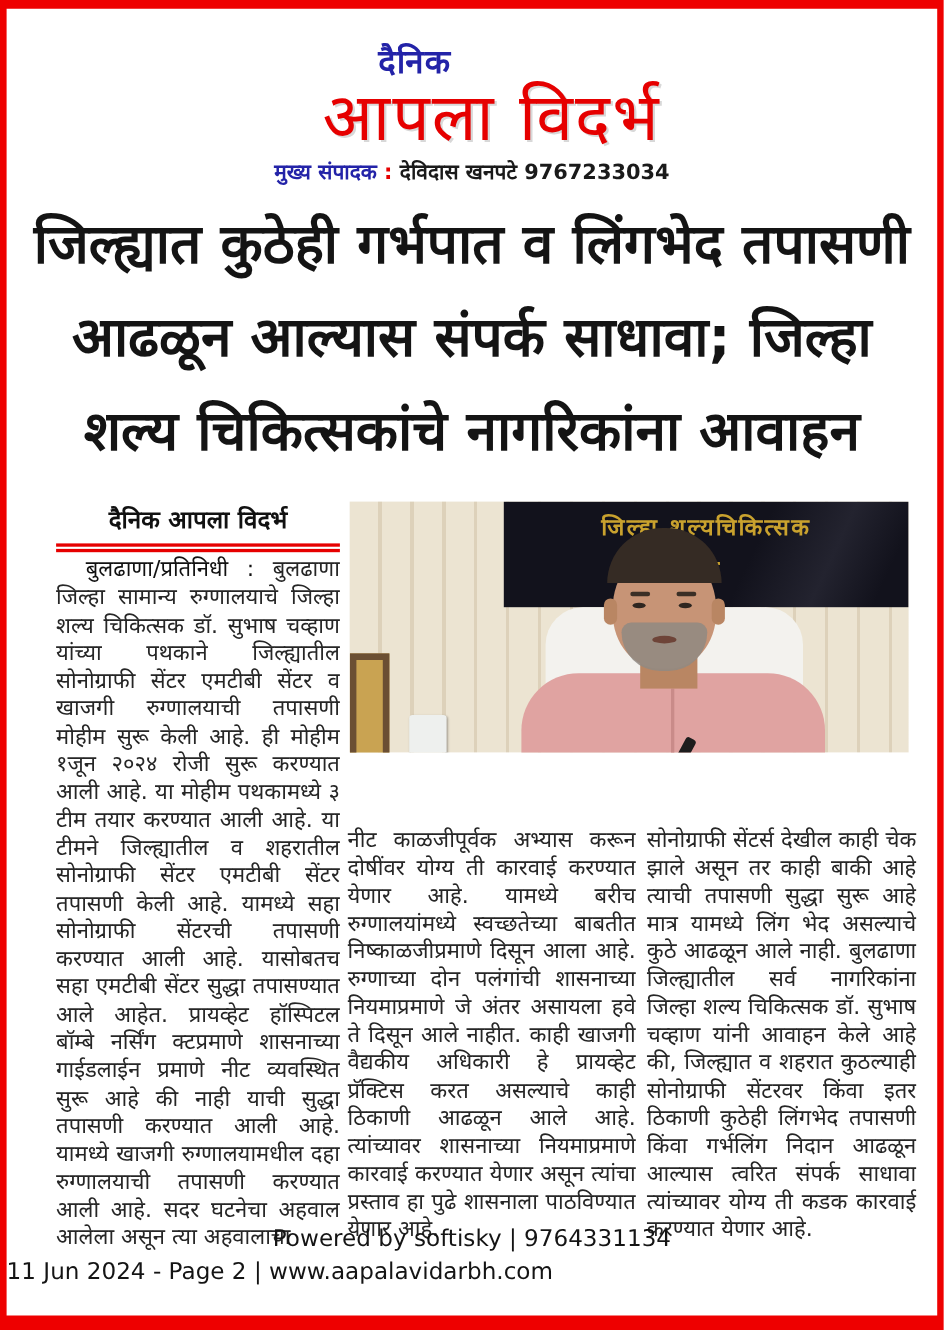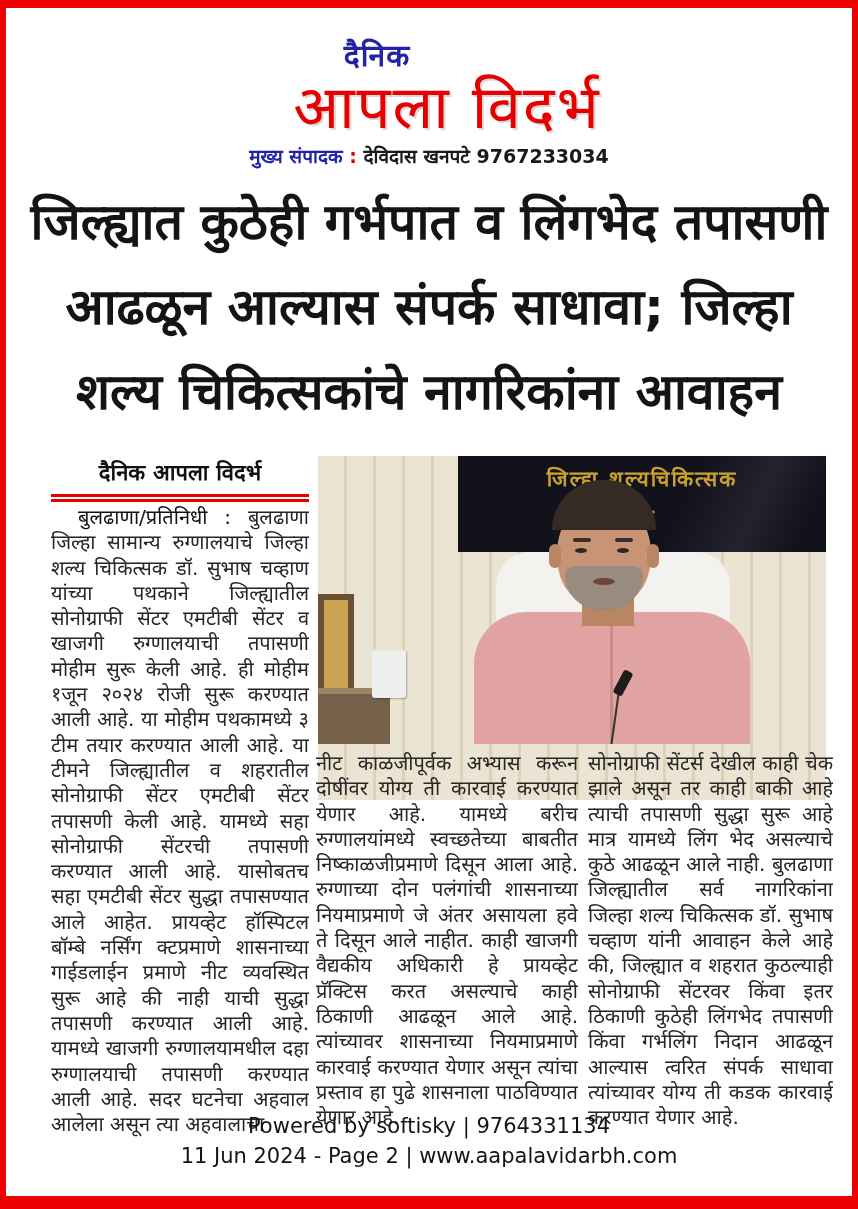--- a/index.html
+++ b/index.html
@@ -57,21 +57,21 @@
     text-align: justify;
   }
   .col-left  { left: 45px;  top: 497px; width: 258px; height: 636px; }
   .col-mid   { left: 310px; top: 743px; width: 262px; height: 390px; }
   .col-right { left: 582px; top: 743px; width: 245px; height: 390px; }
   .col-left p { text-indent: 27px; }
   .dateline { font-weight: normal; color: #111; }
 
   
   .photo {
-    position: absolute; left: 312px; top: 448px; width: 508px; height: 344px;
+    position: absolute; left: 312px; top: 448px; width: 508px; height: 228px;
     overflow: hidden;
     background: repeating-linear-gradient(90deg, #ece4d2 0 26px, #ddd1ba 26px 29px);
   }
   .board {
     position: absolute; left: 140px; top: 0; width: 368px; height: 96px;
     background: linear-gradient(115deg, #12121c 60%, #23232f 78%, #12121c 92%);
     text-align: center; padding-top: 8px;
   }
   .board .b1 { font-size: 21px; font-weight: bold; color: #c9a22e; letter-spacing: 2px; }
   .board .b2 { font-size: 24px; font-weight: bold; color: #c9a22e; margin-top: 8px; }
@@ -107,21 +107,21 @@
   .mic { position: absolute; left: 300px; top: 214px; width: 10px; height: 26px; background: #1d1d1d; border-radius: 3px; transform: rotate(28deg); }
   .mic-wire { position: absolute; left: 296px; top: 238px; width: 2px; height: 50px; background: #333; transform: rotate(8deg); }
   .frame {
     position: absolute; left: 0; top: 138px; width: 36px; height: 104px;
     background: #c9a352; border: 6px solid #6b4f33;
   }
   .cabinet { position: absolute; left: 0; top: 232px; width: 72px; height: 56px; background: #76604a; border-top: 6px solid #9a8264; }
   .switch-plate { position: absolute; left: 54px; top: 194px; width: 34px; height: 48px; background: #eef0ee; border-radius: 3px; box-shadow: 1px 1px 2px rgba(0,0,0,.3); }
 
   
-  .footer-line1 { position: absolute; top: 1136px; left: 0; width: 100%; text-align: center; font-size: 21px; color: #141414; }
+  .footer-line1 { position: absolute; top: 1136px; left: 0; width: 100%; text-align: left; font-size: 21px; color: #141414; }
   .footer-line2 { position: absolute; top: 1106px; left: 0; width: 100%; text-align: center; font-size: 21px; color: #141414; }
 </style>
 </head>
 <body>
 
 <div class="page">
 
   <div class="masthead">
     <div class="daily">दैनिक</div>
     <div class="brand">आपला विदर्भ</div>

